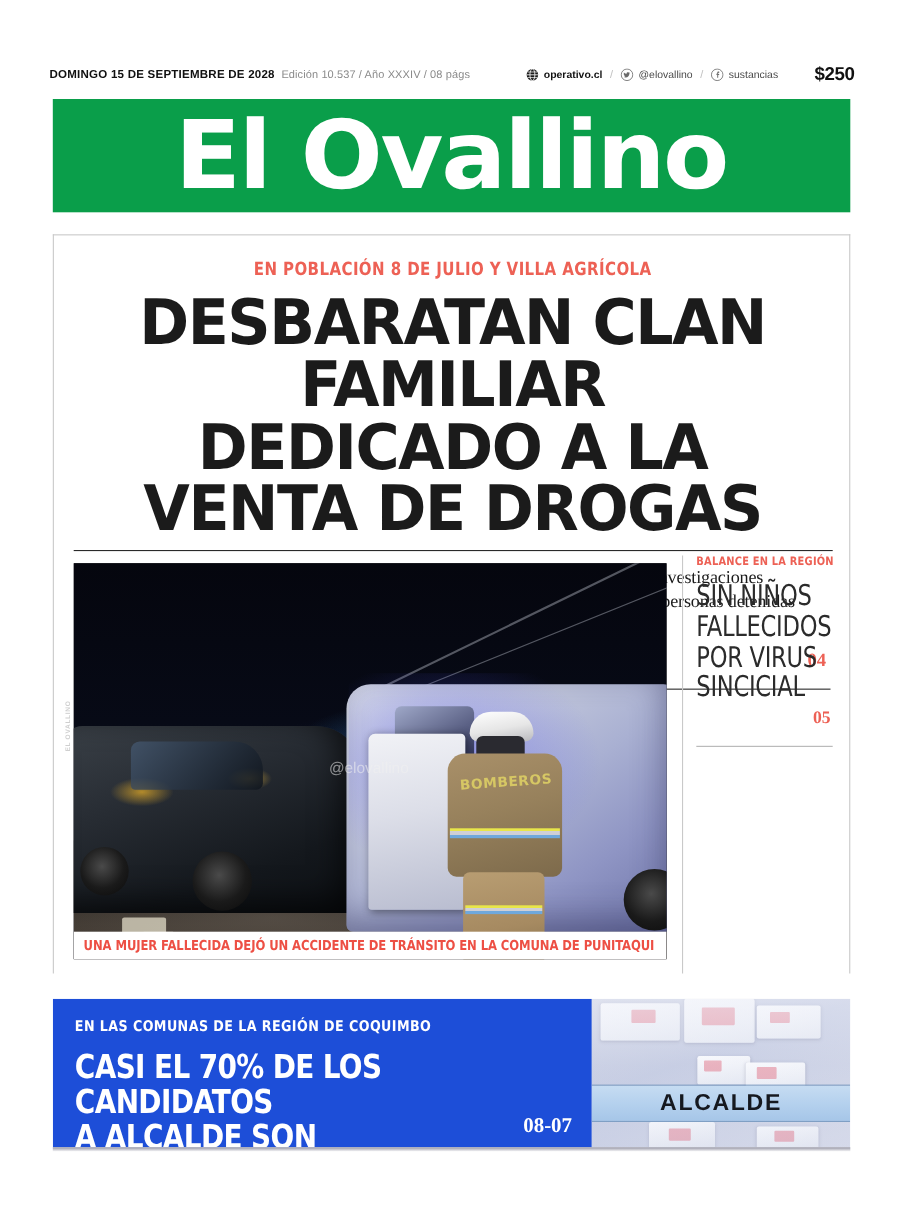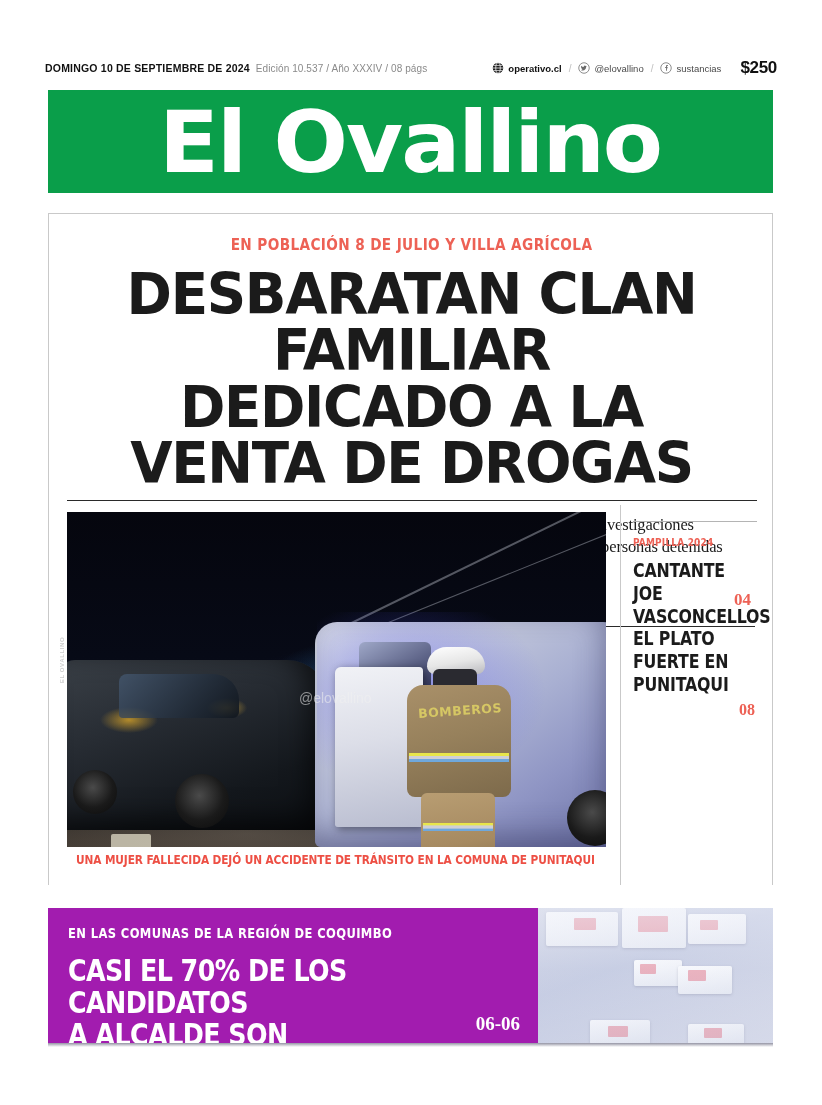--- a/index.html
+++ b/index.html
@@ -59,21 +59,21 @@
     width: 12px; height: 12px;
   }
   .soc-icon svg { display: block; }
   .soc-label { font-size: 9.5px; color: #4a4a4a; }
   .soc-label.strong { font-weight: bold; color: #111; }
   .soc-sep { font-size: 10px; color: #c0c0c0; margin: 0 2px; }
   .price {
     font-size: 17px;
     font-weight: bold;
     color: #111;
-    margin-left: 14px;
+    margin-left: 28px;
     letter-spacing: -0.3px;
   }
 
   
   .masthead {
     position: absolute;
     left: 48px; top: 90px;
     width: 725px; height: 103px;
     background: #0a9e4a;
     display: flex;
@@ -387,21 +387,21 @@
   
   .banner {
     position: absolute;
     left: 48px; top: 908px;
     width: 725px; height: 135px;
     display: flex;
     overflow: hidden;
   }
   .banner-left {
     width: 490px;
-    background: #a21caf;
+    background: #1d4ed8;
     padding: 17px 18px 0 20px;
     position: relative;
   }
   .banner-kicker {
     color: #ffffff;
     font-size: 13.5px;
     font-weight: bold;
     letter-spacing: 0.4px;
     font-family: "DejaVu Sans Condensed", "Liberation Sans Narrow", "Liberation Sans", sans-serif;
     transform: scaleX(0.95);
@@ -474,21 +474,21 @@
     opacity: 0.55;
   }
 </style>
 </head>
 <body>
 
 <div class="page">
 
   <div class="topbar">
     <div class="dateline">
-      <span class="dateline-date">DOMINGO 10 DE SEPTIEMBRE DE 2024</span>
+      <span class="dateline-date">DOMINGO 15 DE SEPTIEMBRE DE 2028</span>
       <span class="dateline-meta">Edición 10.537 / Año XXXIV / 08 págs</span>
     </div>
 
     <div class="socials">
       <span class="soc-item">
         <span class="soc-icon">
           <svg viewBox="0 0 16 16" width="12" height="12">
             <circle cx="8" cy="8" r="7" fill="#1b1b1b"></circle>
             <ellipse cx="8" cy="8" rx="3" ry="7" fill="none" stroke="#fff" stroke-width="1"></ellipse>
             <line x1="1" y1="8" x2="15" y2="8" stroke="#fff" stroke-width="1"></line>
@@ -587,56 +587,59 @@
             <span class="photo-caption-text">UNA MUJER FALLECIDA DEJÓ UN ACCIDENTE DE TRÁNSITO EN LA COMUNA DE PUNITAQUI</span>
 
           </div>
         </div>
         <div class="photo-credit">EL OVALLINO</div>
       </div>
 
       <div class="sidebar">
         <div class="side-rule-top"></div>
 
+        <div class="side-item">
+          <div class="side-kicker">BALANCE EN LA REGIÓN</div>
+          <div class="side-head-light">SIN NIÑOS FALLECIDOS POR VIRUS SINCICIAL</div>
+          <div class="side-page">05</div>
+        </div>
 
         <div class="side-divider"></div>
 
-        <div class="side-item">
-          <div class="side-kicker">PAMPILLA 2024</div>
-          <div class="side-head-bold">CANTANTE JOE VASCONCELLOS EL PLATO FUERTE EN PUNITAQUI</div>
-          <div class="side-page">08</div>
-        </div>
       </div>
 
     </div>
   </div>
 
   <div class="banner">
     <div class="banner-left">
       <div class="banner-kicker">EN LAS COMUNAS DE LA REGIÓN DE COQUIMBO</div>
       <div class="banner-head">
         <span>CASI EL 70% DE LOS CANDIDATOS</span>
         <span>A ALCALDE SON INDEPENDIENTES</span>
       </div>
-      <div class="banner-page">06-06</div>
+      <div class="banner-page">08-07</div>
     </div>
 
     <div class="banner-right">
       <div class="br-ballot" style="left:8px; top:4px; width:72px; height:34px;"></div>
       <div class="br-mark" style="left:36px; top:10px; width:22px; height:12px;"></div>
       <div class="br-ballot" style="left:84px; top:0px; width:64px; height:40px;"></div>
       <div class="br-mark" style="left:100px; top:8px; width:30px; height:16px;"></div>
       <div class="br-ballot" style="left:150px; top:6px; width:58px; height:30px;"></div>
       <div class="br-mark" style="left:162px; top:12px; width:18px; height:10px;"></div>
       <div class="br-ballot" style="left:96px; top:52px; width:48px; height:26px;"></div>
       <div class="br-mark" style="left:102px; top:56px; width:16px; height:10px;"></div>
       <div class="br-ballot" style="left:140px; top:58px; width:54px; height:28px;"></div>
       <div class="br-mark" style="left:150px; top:62px; width:18px; height:11px;"></div>
       <div class="br-ballot" style="left:52px; top:112px; width:60px; height:24px;"></div>
       <div class="br-mark" style="left:70px; top:118px; width:20px; height:11px;"></div>
       <div class="br-ballot" style="left:150px; top:116px; width:56px; height:22px;"></div>
       <div class="br-mark" style="left:166px; top:120px; width:18px; height:10px;"></div>
       <div class="br-haze"></div>
+      <div class="br-label">
+        <span class="br-label-text">ALCALDE</span>
+      </div>
     </div>
   </div>
   <div class="banner-shadow"></div>
 
 </div>
 
 </body></html>

